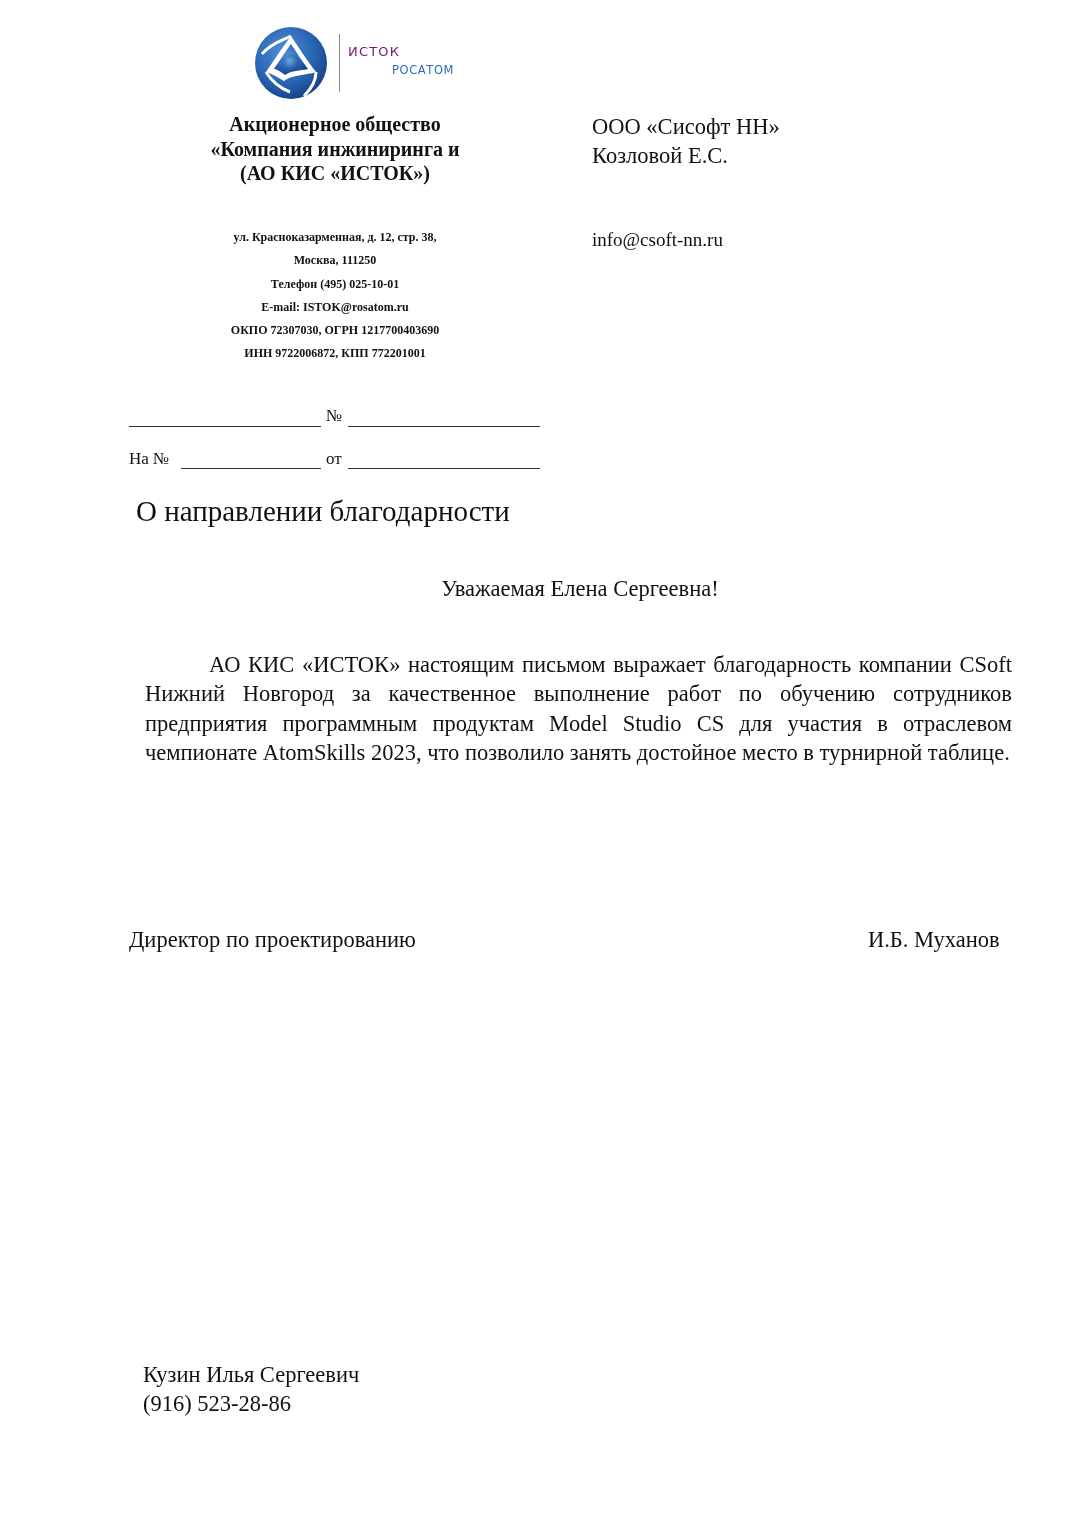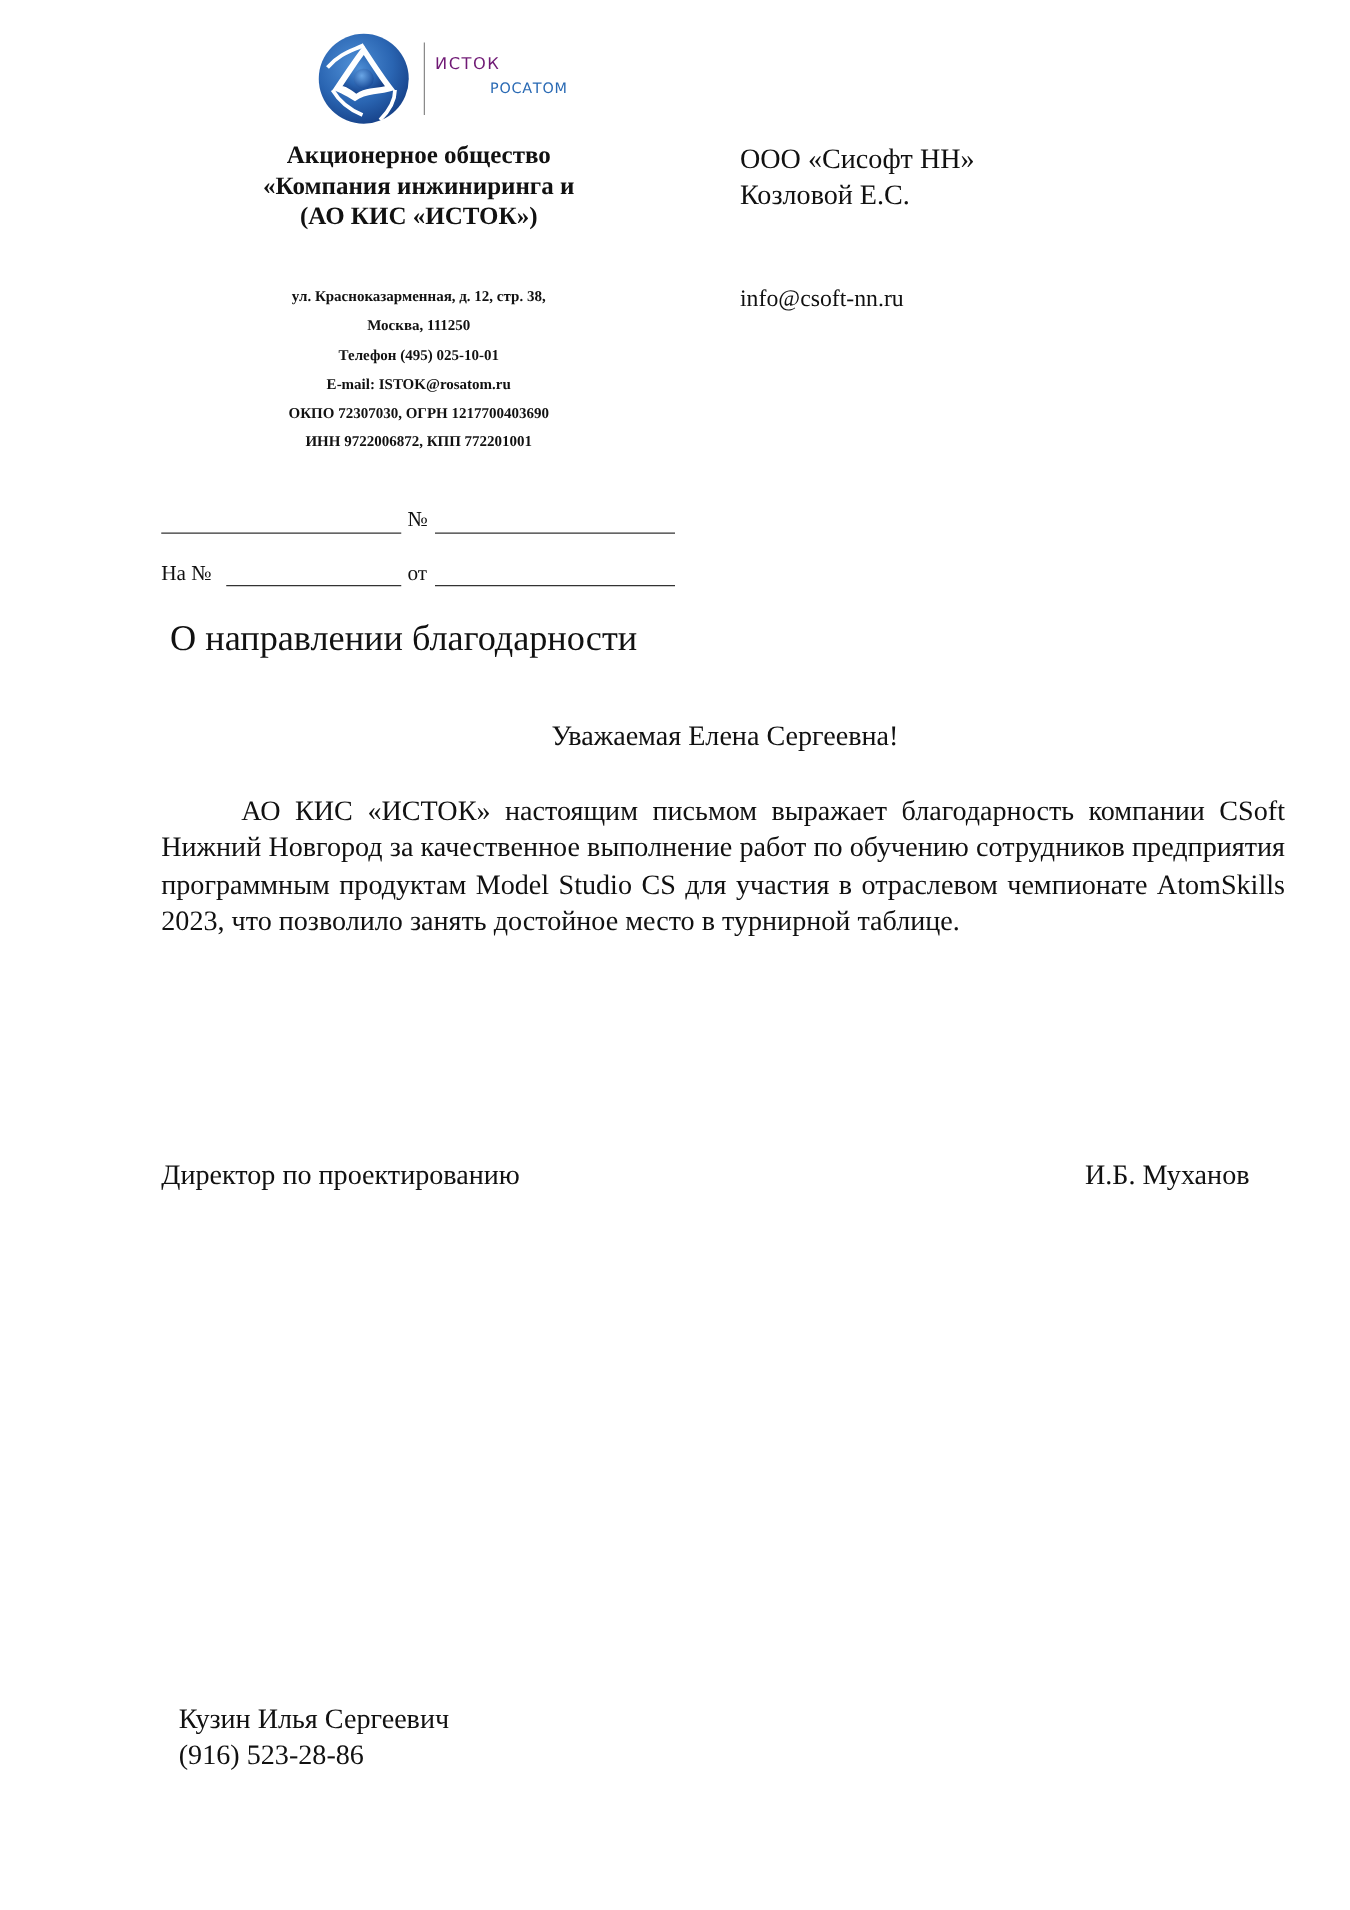--- a/index.html
+++ b/index.html
@@ -13,21 +13,21 @@
   .org-title { left: 130px; top: 112px; width: 410px; text-align: center; font-weight: bold; font-size: 20px; line-height: 24.5px; }
   .org-details { left: 130px; top: 226px; width: 410px; text-align: center; font-size: 12px; line-height: 23.3px; font-weight: bold; }
   .org-details div { white-space: nowrap; }
   .recipient { left: 592px; top: 112px; font-size: 22.5px; line-height: 29px; }
   .recipient-email { left: 592px; top: 229px; font-size: 19px; }
   .reg-line { position: absolute; height: 0; border-top: 1px solid #333; }
   .reg-text { position: absolute; font-size: 17px; }
   .subject { left: 136px; top: 495px; font-size: 29px; font-family: Liberation Serif, serif; }
   .greeting { left: 0; width: 1160px; top: 576px; text-align: center; font-size: 22.5px; }
   .body-text { left: 129px; top: 634px; width: 899px; font-size: 22.5px; line-height: 29.3px; text-align: justify; }
-  .body-text p { margin: 0; text-indent: 64px; }
+  .body-text p { margin: 16px; text-indent: 64px; }
   .sign-role { left: 129px; top: 927px; font-size: 22.5px; text-align: center; }
   .sign-name { left: 868px; top: 927px; font-size: 22.5px; }
   .contact { left: 143px; top: 1360px; font-size: 22.5px; line-height: 29px; }
 </style>
 </head>
 <body>
 
 <div class="abs logo">
   <svg width="74" height="74" viewBox="0 0 74 74">
     <defs>

